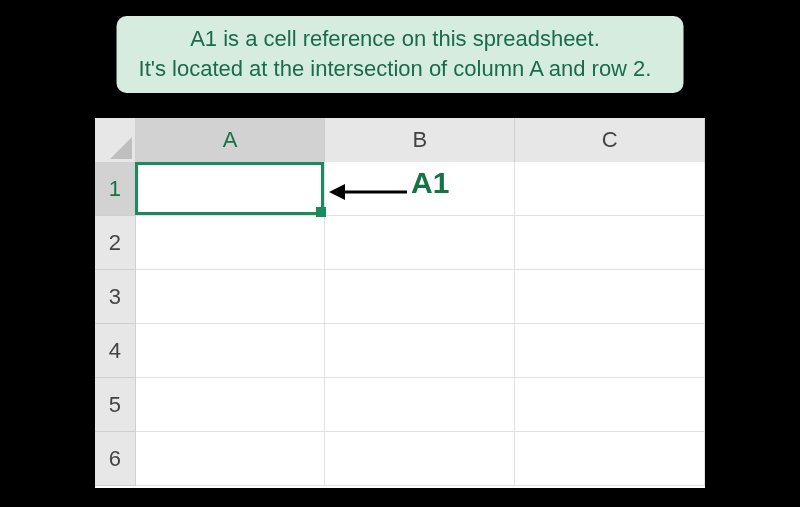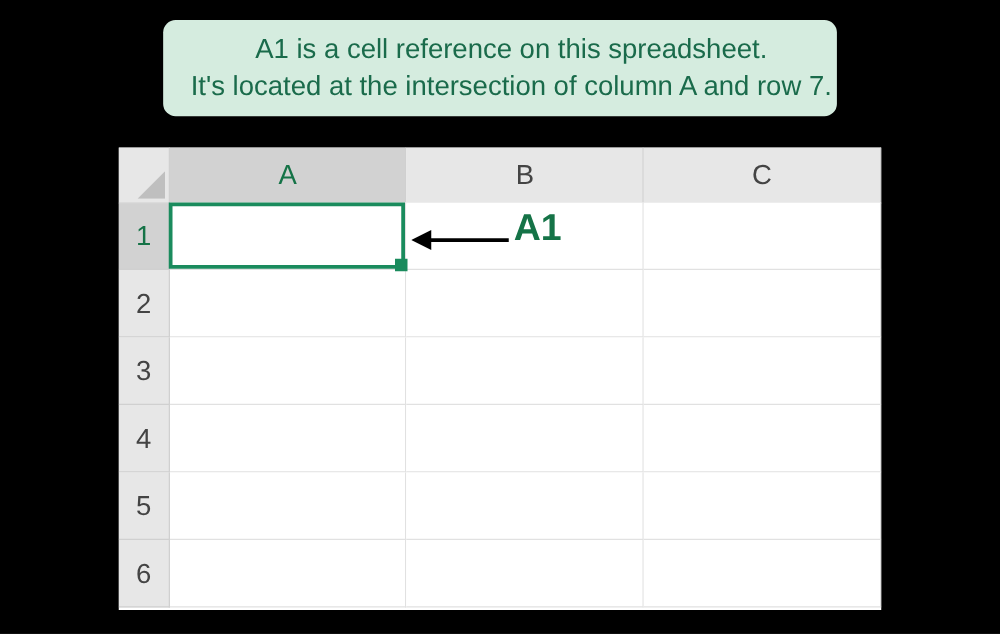--- a/index.html
+++ b/index.html
@@ -18,21 +18,21 @@
   }
   .caption {
     position: absolute;
     left: 50%;
     top: 16px;
     transform: translateX(-50%);
     background: #d5ecdf;
     color: #1a6b4b;
     font-size: 22px;
     line-height: 1.35;
-    padding: 8px 4px 10px 22px;
+    padding: 8px 32px 10px 22px;
     border-radius: 10px;
     text-align: center;
     white-space: nowrap;
   }
   .sheet-wrap {
     position: absolute;
     left: 95px;
     top: 118px;
     width: 610px;
     height: 370px;
@@ -127,21 +127,21 @@
     text-align: right;
   }
 </style>
 </head>
 <body>
 
 <div class="stage">
 
   <div class="caption">
     <div>A1 is a cell reference on this spreadsheet.</div>
-    <div>It's located at the intersection of column A and row 7.</div>
+    <div>It's located at the intersection of column A and row 2.</div>
   </div>
 
   <div class="sheet-wrap">
 
     <div class="colhdr-row">
       <div class="corner">
         <svg width="22" height="22" viewBox="0 0 22 22">
           <polygon points="22,0 22,22 0,22" fill="#bfbfbf"></polygon>
         </svg>
       </div>

